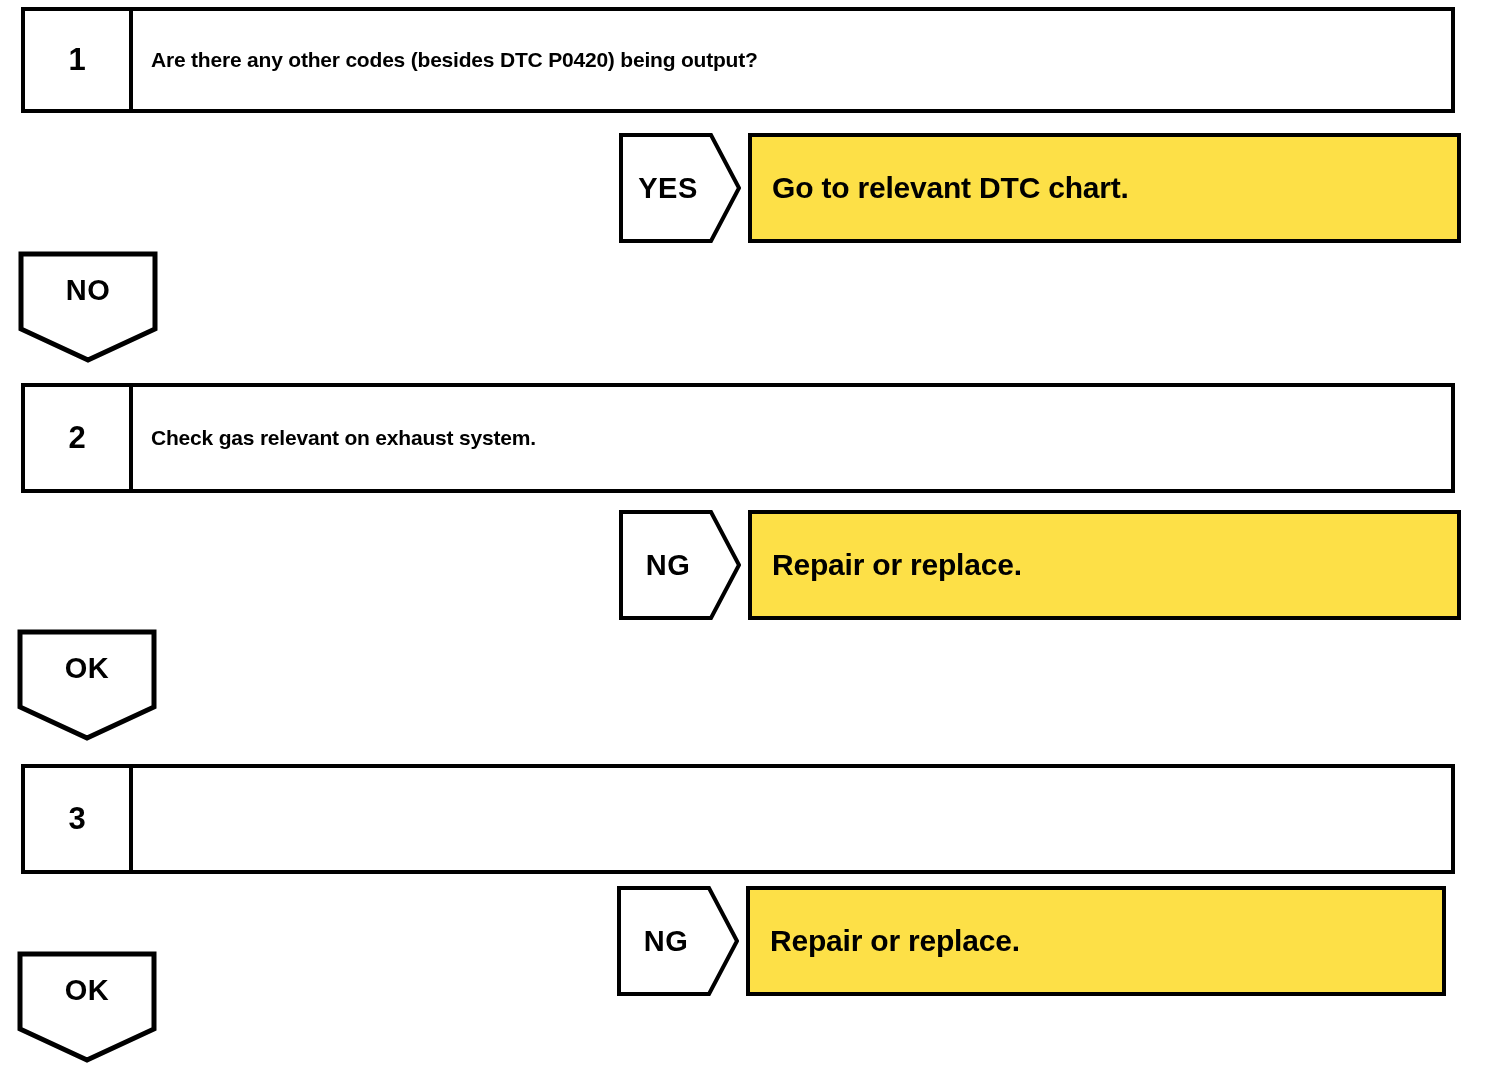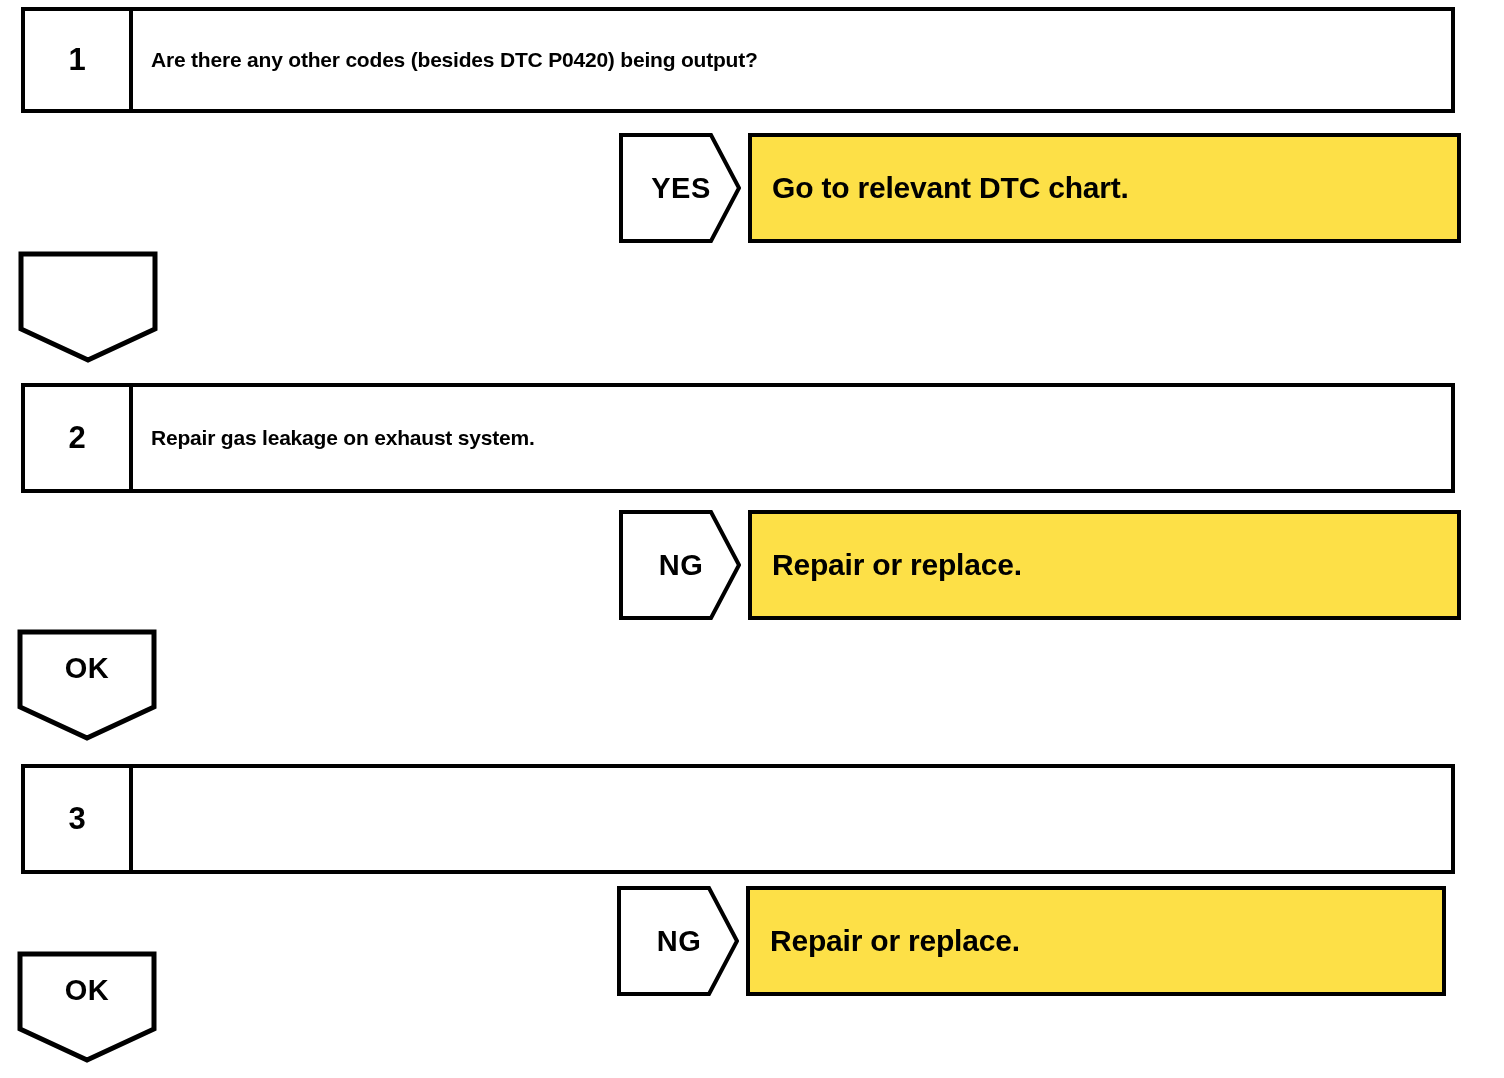--- a/index.html
+++ b/index.html
@@ -80,21 +80,20 @@
     left: 0;
     top: 0;
     width: 98px;
     height: 110px;
     display: flex;
     align-items: center;
     justify-content: center;
     font-size: 29px;
     font-weight: bold;
     letter-spacing: 0.5px;
-    padding-left: 13px;
   }
   .result-box {
     box-sizing: border-box;
     height: 110px;
     border: 4px solid #000;
     background: #fde047;
     display: flex;
     align-items: center;
     padding-left: 20px;
     margin-left: 7px;
@@ -146,25 +145,26 @@
       </svg>
       <div class="chevron-label">YES</div>
     </div>
     <div class="result-box" style="width:713px;">Go to relevant DTC chart.</div>
   </div>
 
   <div class="down-arrow" style="left:18px; top:251px;">
     <svg viewBox="0 0 140 112" preserveAspectRatio="none" aria-hidden="true">
       <polygon points="3,3 137,3 137,78 70,109 3,78" fill="#ffffff" stroke="#000000" stroke-width="5" stroke-linejoin="miter"></polygon>
     </svg>
+    <div class="down-arrow-label">NO</div>
   </div>
 
   <div class="step-row" style="left:21px; top:383px; width:1434px; height:110px;">
     <div class="step-num">2</div>
-    <div class="step-text">Repair gas leakage on exhaust system.</div>
+    <div class="step-text">Check gas relevant on exhaust system.</div>
   </div>
 
   <div class="branch" style="left:619px; top:510px;">
     <div class="chevron">
       <svg viewBox="0 0 122 110" preserveAspectRatio="none" aria-hidden="true">
         <polygon points="2,2 92,2 120,55 92,108 2,108" fill="#ffffff" stroke="#000000" stroke-width="4" stroke-linejoin="miter"></polygon>
       </svg>
       <div class="chevron-label">NG</div>
     </div>
     <div class="result-box" style="width:713px;">Repair or replace.</div>

